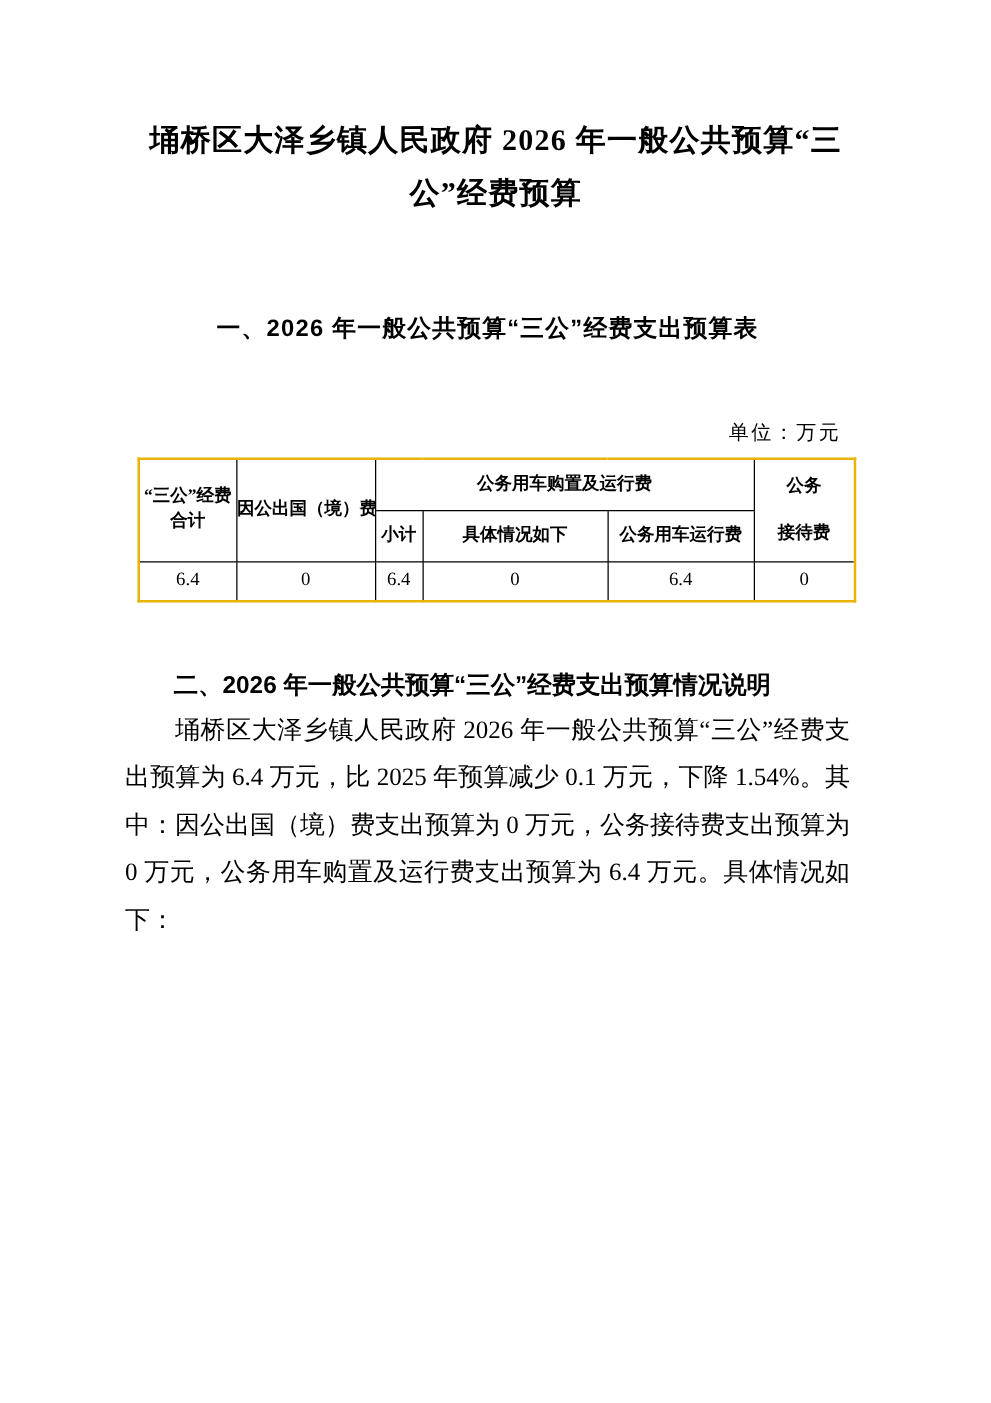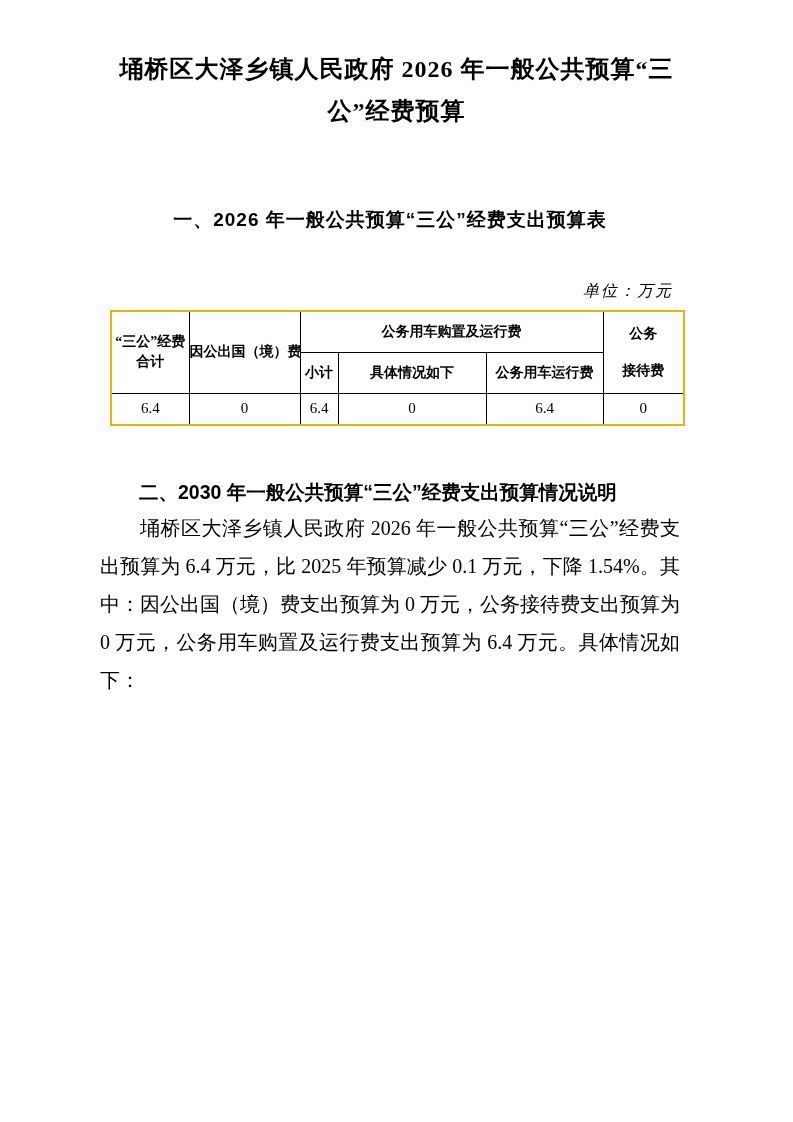--- a/index.html
+++ b/index.html
@@ -8,21 +8,21 @@
     background: #ffffff;
     color: #000000;
   }
   body {
     width: 793px;
     height: 1122px;
     overflow: hidden;
     font-family: "Liberation Serif", "DejaVu Serif", serif;
   }
   .doc {
-    padding-top: 48px;
+    padding-top: 92px;
   }
   .doc-title {
     width: 566px;
     margin: 0 auto;
     font-size: 24px;
     line-height: 42px;
     font-weight: bold;
     text-align: center;
     letter-spacing: 1px;
   }
@@ -33,27 +33,26 @@
   .section1-heading {
     margin: 73px 0 0 0;
     font-size: 19px;
     line-height: 29px;
     font-weight: bold;
     text-align: center;
     font-family: "Liberation Sans", "DejaVu Sans", sans-serif;
     letter-spacing: 1px;
   }
   .unit-note {
-    margin-top: 44px;
+    margin-top: 56px;
     font-size: 16px;
     line-height: 26px;
     text-align: right;
     padding-right: 7px;
     letter-spacing: 2px;
-    font-style: italic;
   }
   table.budget {
     border-collapse: collapse;
     table-layout: fixed;
     width: 573px;
     margin-left: 10px;
     margin-top: 6px;
     border: 2px solid #eab308;
   }
   table.budget th, table.budget td {
@@ -141,20 +140,20 @@
         <td>6.4</td>
         <td>0</td>
         <td>6.4</td>
         <td>0</td>
         <td>6.4</td>
         <td>0</td>
       </tr>
     </tbody>
       </table>
 
-    <h2 class="section2-heading">二、2030 年一般公共预算“三公”经费支出预算情况说明</h2>
+    <h2 class="section2-heading">二、2026 年一般公共预算“三公”经费支出预算情况说明</h2>
 
     <p class="body-para"><span class="para-lead"></span><span class="para-rest">埇桥区大泽乡镇人民政府 2026 年一般公共预算“三公”经费支出预算为 6.4 万元，比 2025 年预算减少 0.1 万元，下降 1.54%。其中：因公出国（境）费支出预算为 0 万元，公务接待费支出预算为 0 万元，公务用车购置及运行费支出预算为 6.4 万元。具体情况如下：</span></p>
 
 
 
   </div>
 </div>
 
 </body></html>

